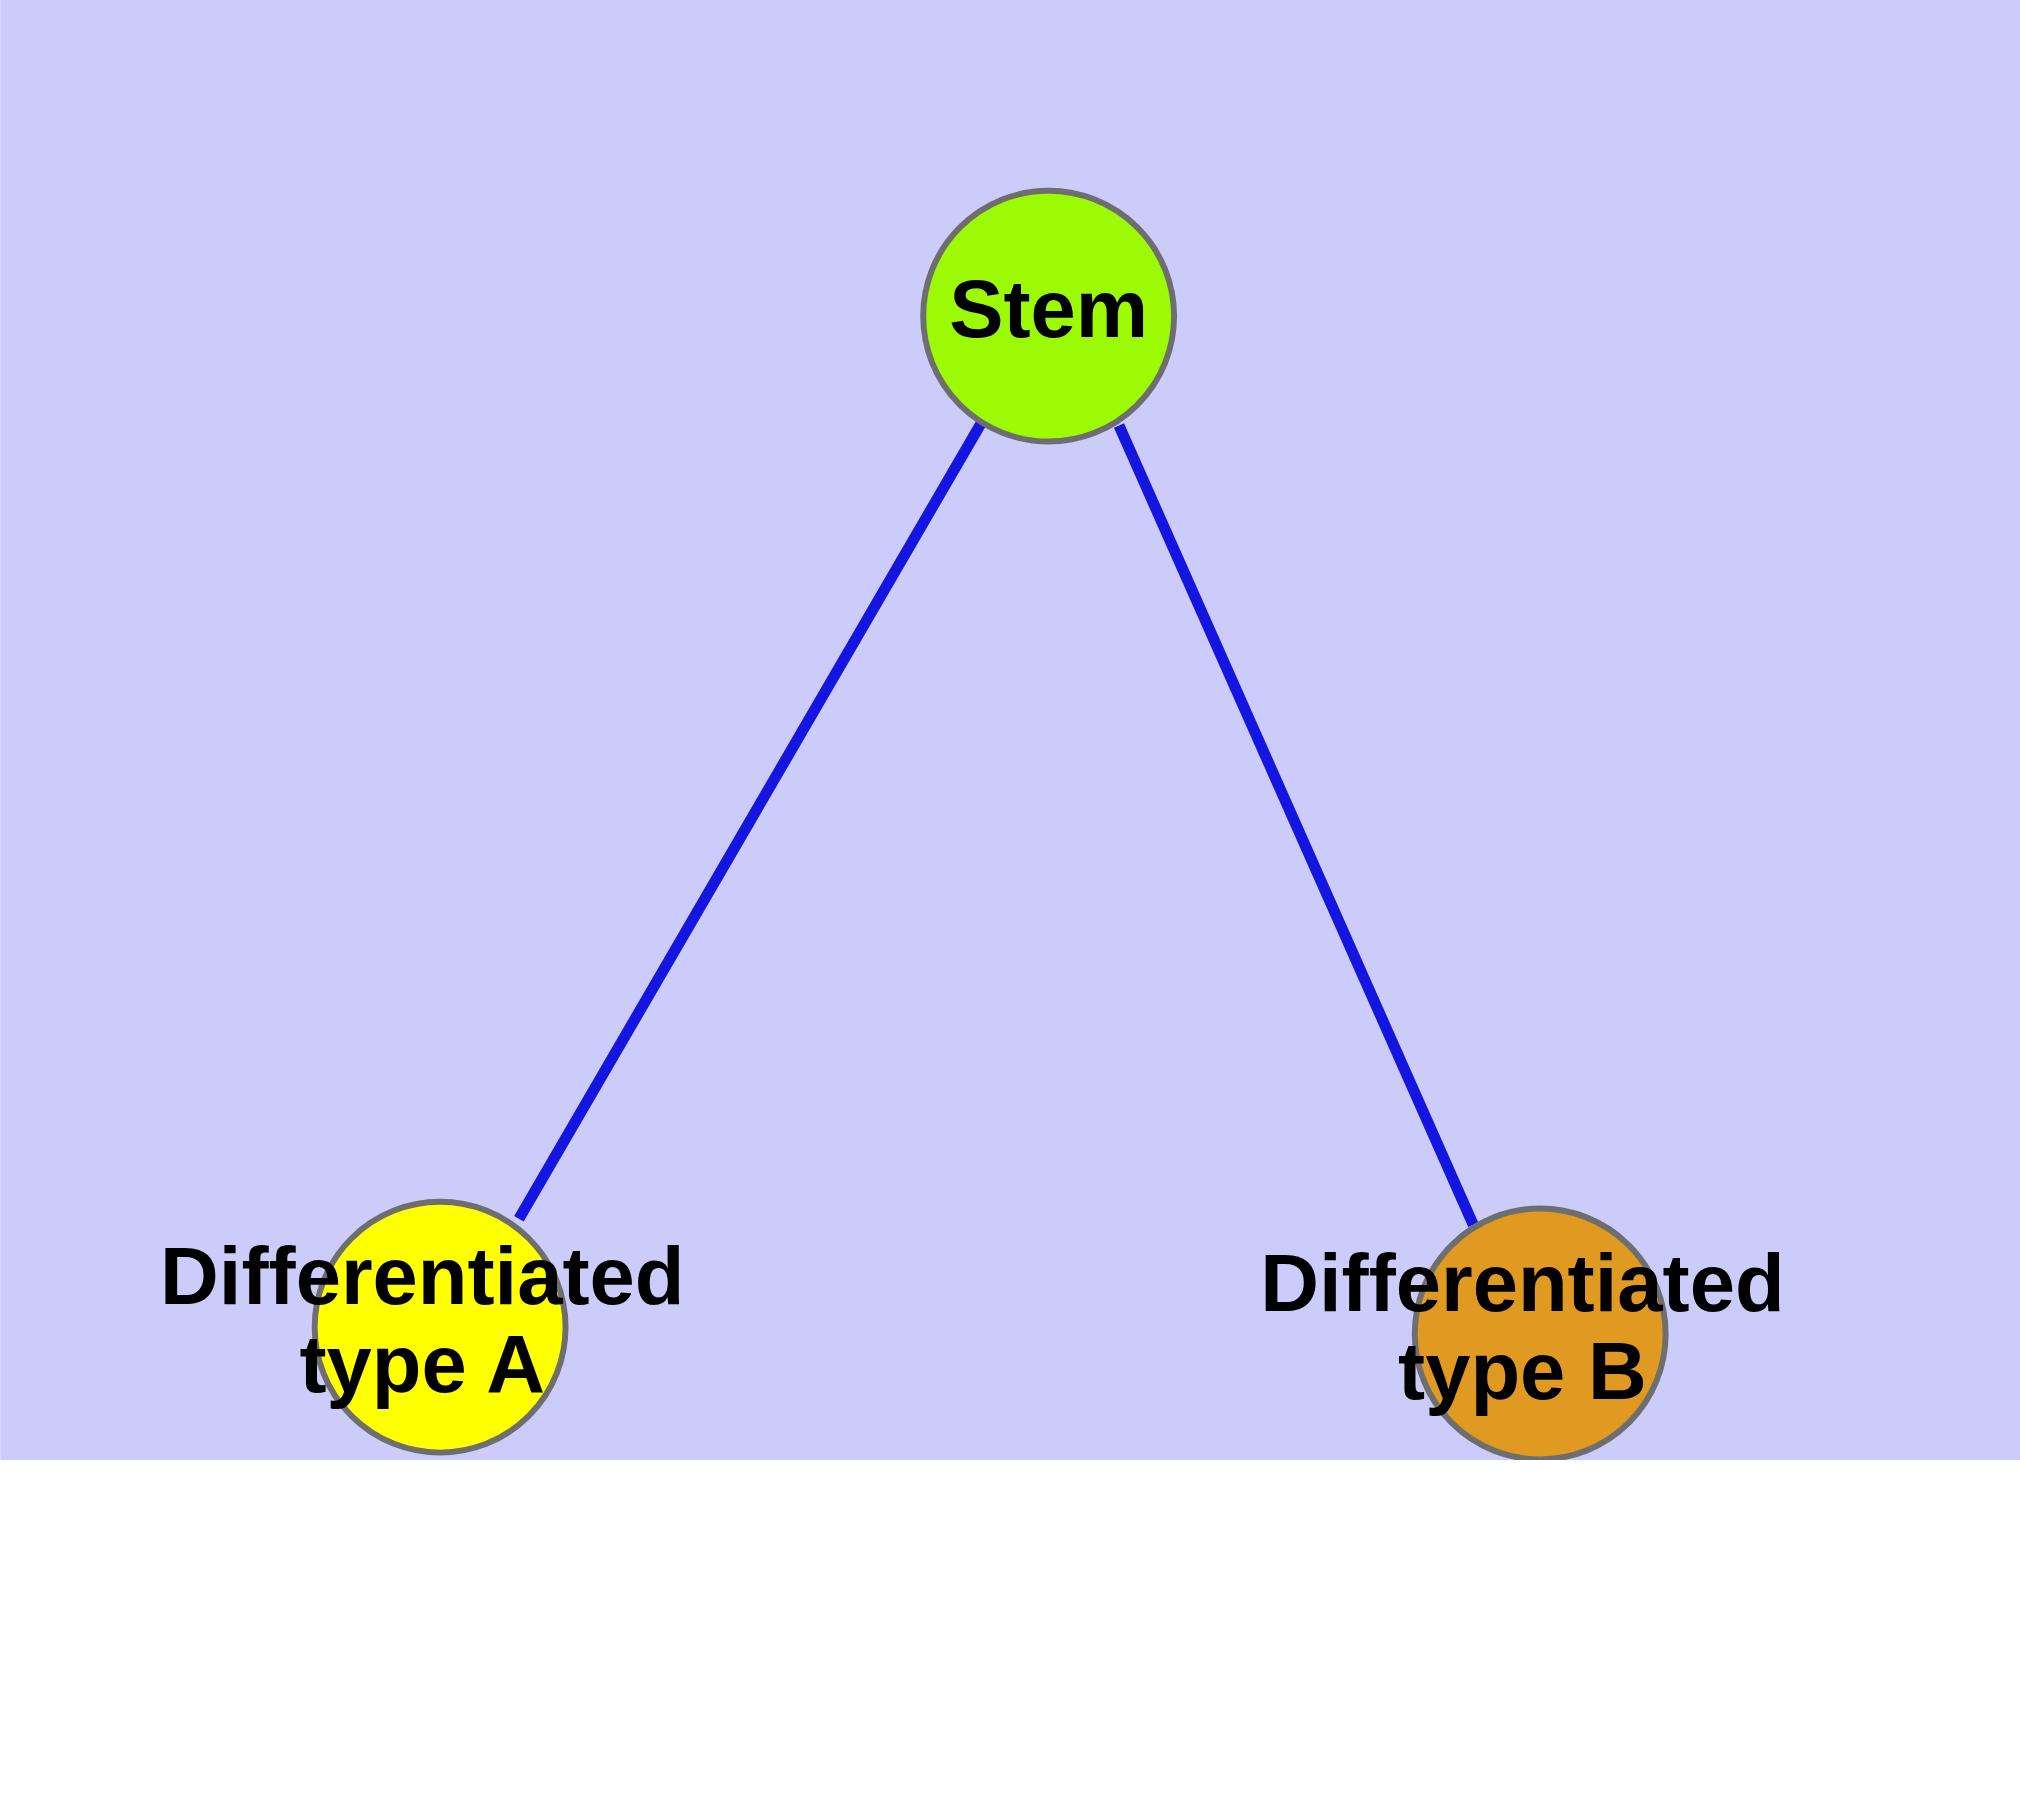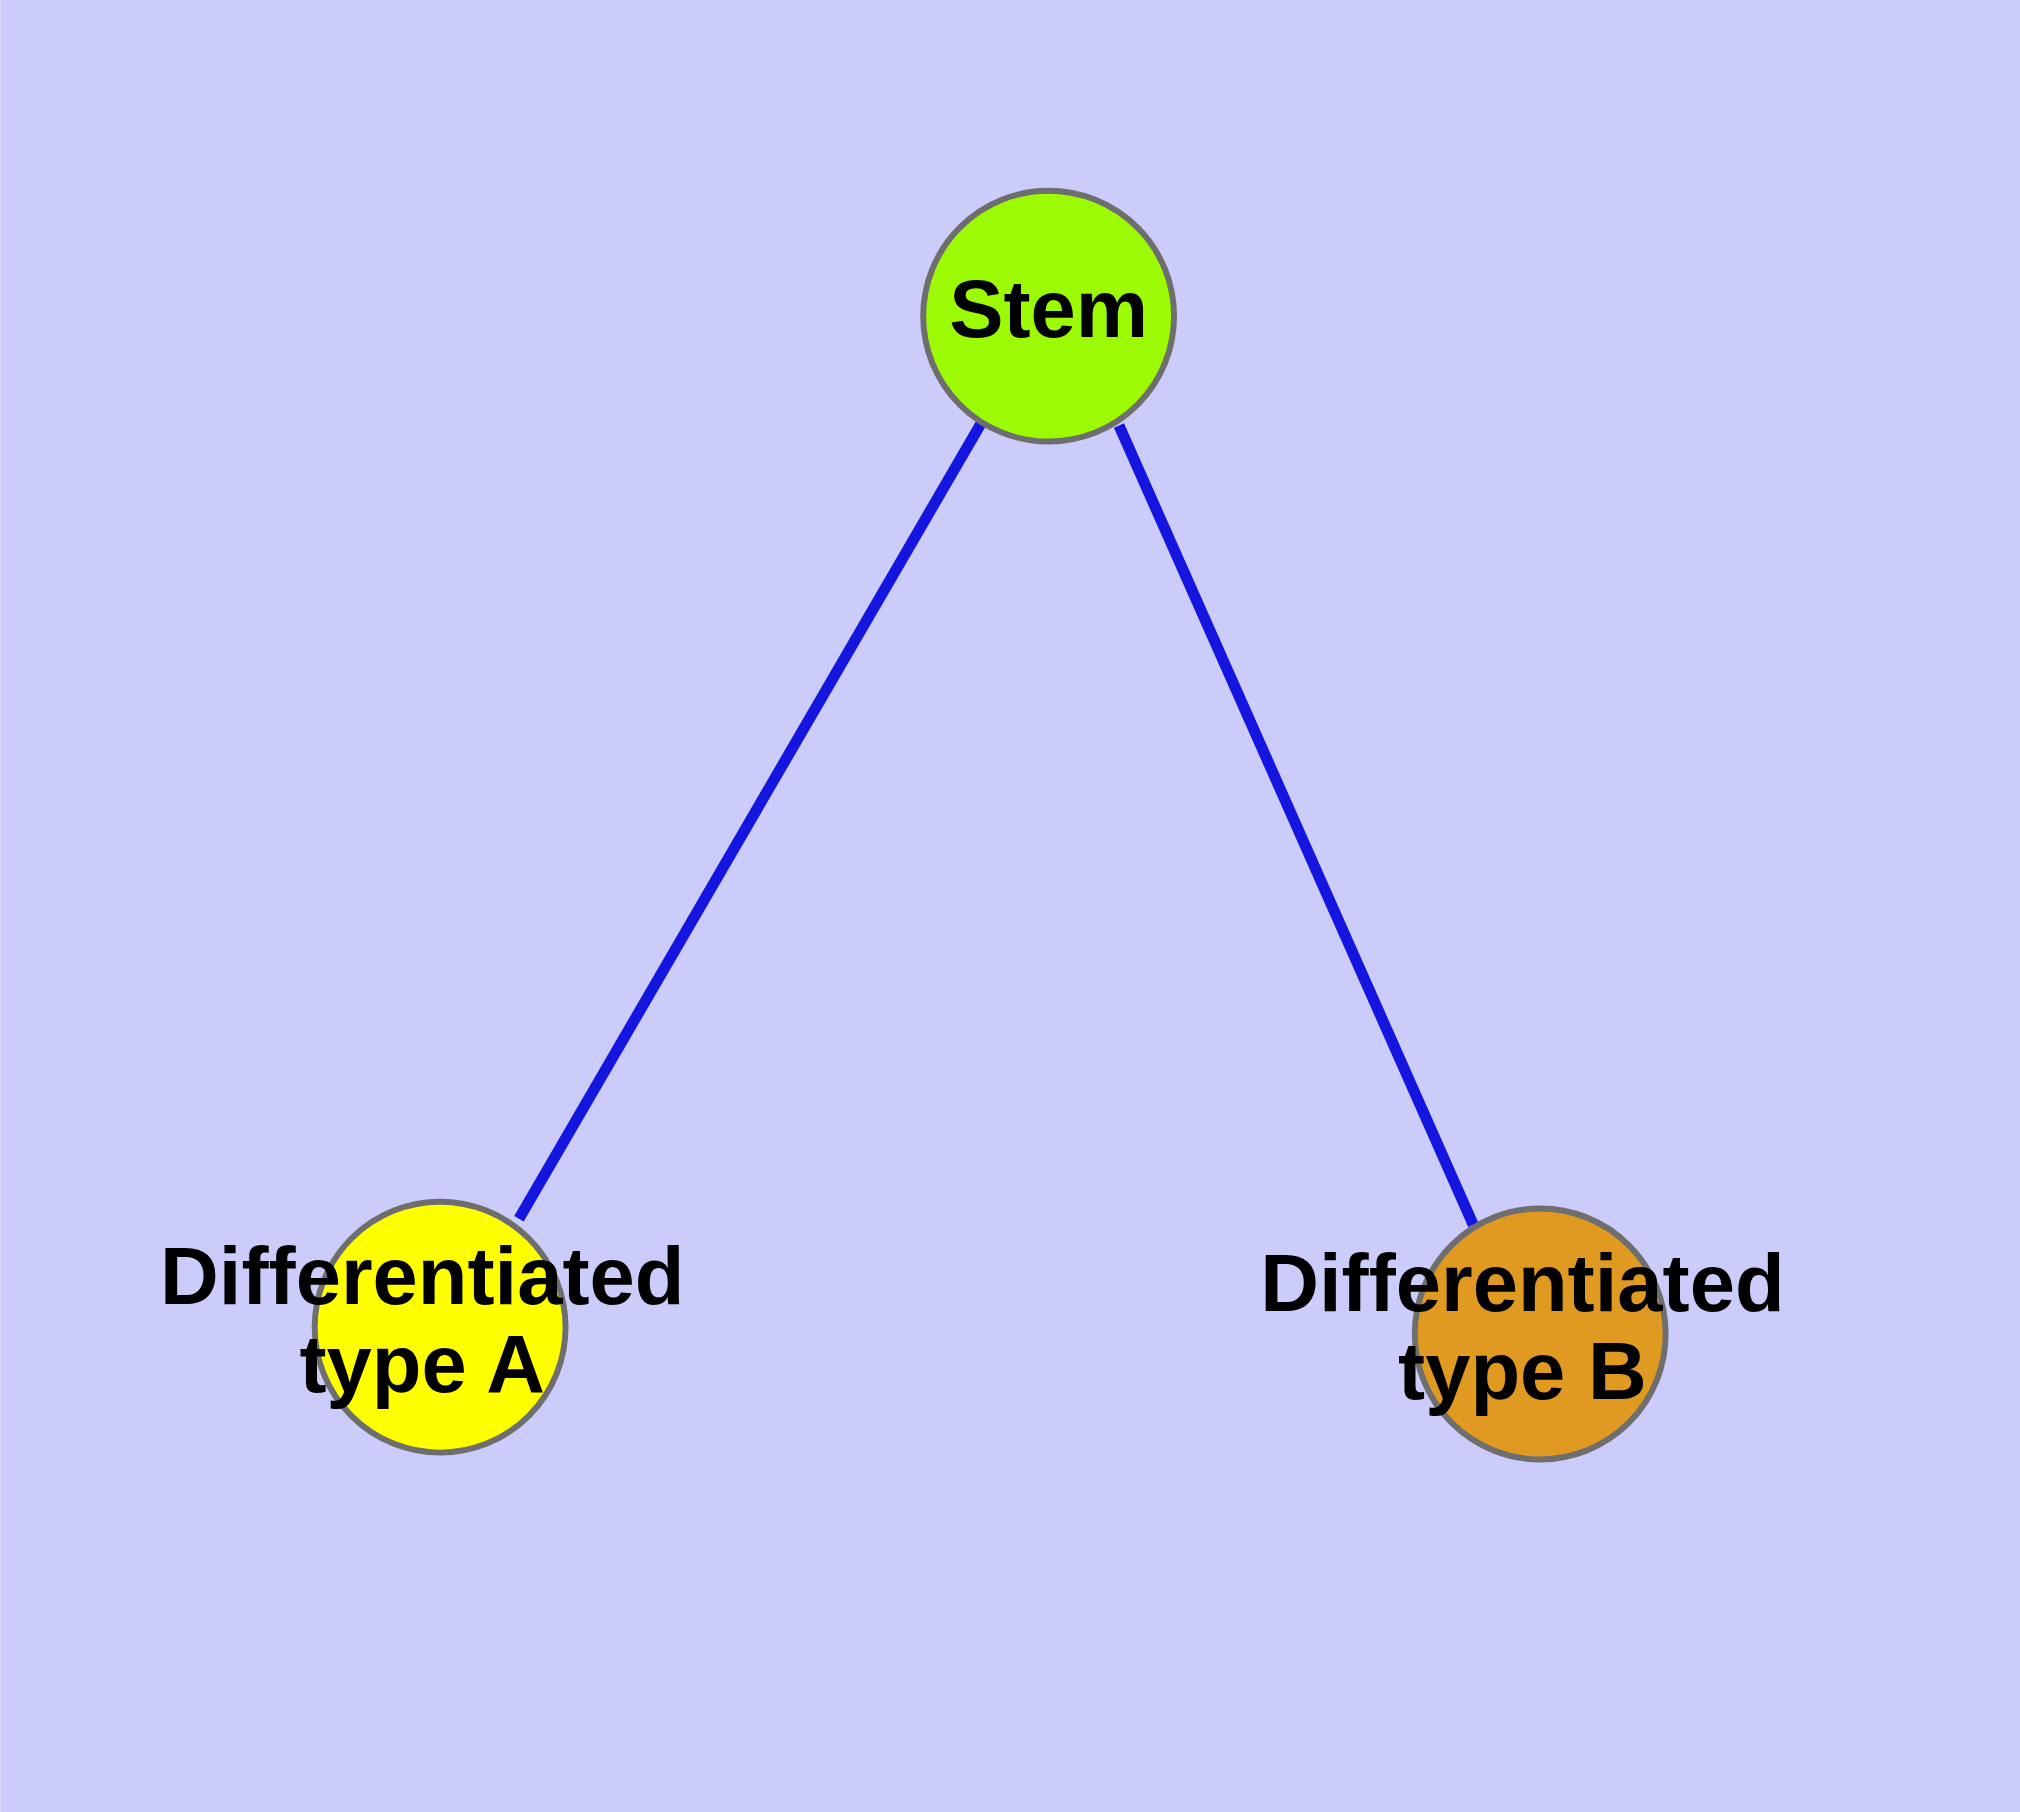--- a/index.html
+++ b/index.html
@@ -4,21 +4,21 @@
 <title>Cell Differentiation Graph</title>
 <style>
   html, body {
     margin: 0;
     padding: 0;
     background: #ffffff;
   }
   #canvas {
     position: relative;
     width: 2021px;
-    height: 1812px;
+    height: 1460px;
     overflow: hidden;
     font-family: "Liberation Sans", sans-serif;
   }
   #graph-svg {
     position: absolute;
     left: 0;
     top: 0;
     width: 2021px;
     height: 1812px;
     display: block;

